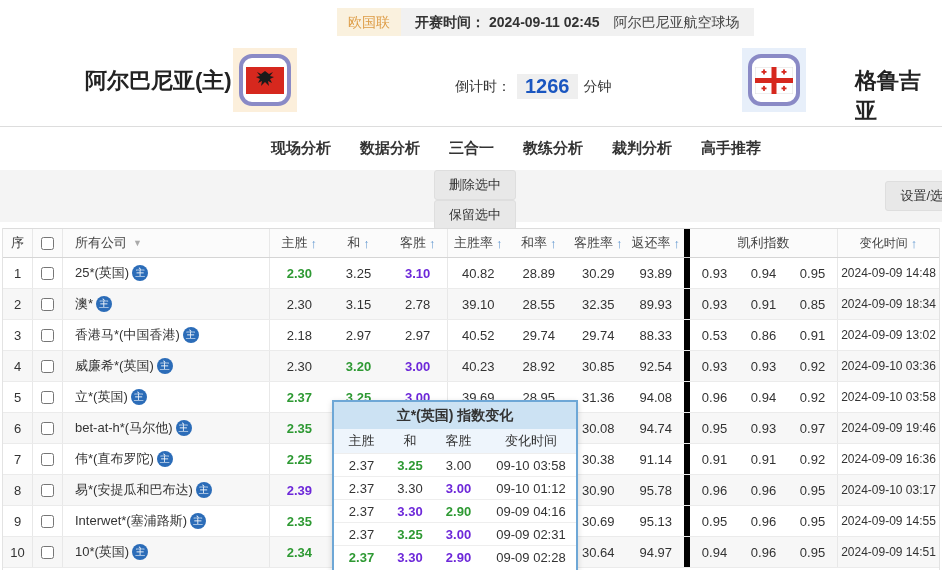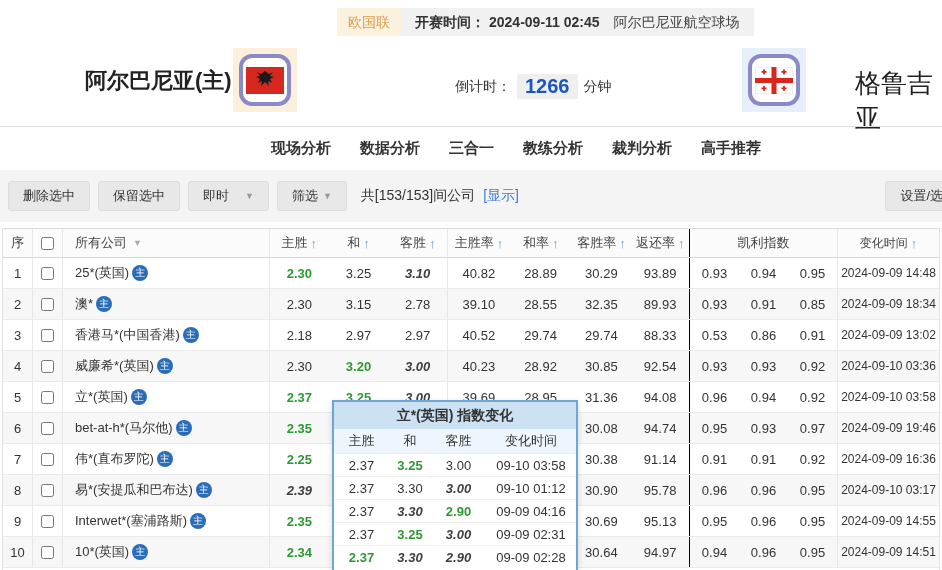--- a/index.html
+++ b/index.html
@@ -10,66 +10,66 @@
   
   .topbar { position:absolute; top:8px; left:337px; height:28px; display:flex; align-items:stretch; font-size:14px; }
   .league-badge { background:#faf1de; color:#dd9b44; padding:0 11px; line-height:28px; }
   .match-info { background:#f1f1f1; color:#333; padding:0 14px; line-height:28px; white-space:nowrap; }
   .match-info .lbl { font-weight:bold; }
   .match-info .time { font-weight:bold; margin-left:4px; }
   .match-info .venue { margin-left:14px; font-weight:normal; color:#444; }
 
   
   .home-name { position:absolute; left:85px; top:66px; font-size:22px; font-weight:bold; color:#222; }
-  .away-name { position:absolute; left:855px; top:66px; font-size:26px; font-weight:normal; color:#222; }
+  .away-name { position:absolute; left:855px; top:66px; font-size:22px; font-weight:bold; color:#222; }
   .flag-box { position:absolute; top:48px; width:64px; height:64px; display:flex; align-items:center; justify-content:center; }
   .flag-box.home { left:233px; background:#fcefdb; }
   .flag-box.away { left:742px; background:#e7effa; }
   .flag-inner { width:52px; height:52px; border:4px solid #8a8ac6; border-radius:13px; background:#fff; display:flex; align-items:center; justify-content:center; }
   .countdown { position:absolute; left:455px; top:74px; font-size:14px; color:#333; display:flex; align-items:center; }
   .countdown .val { display:inline-block; background:#efefef; color:#1a56c0; font-size:20px; font-weight:bold; padding:1px 8px; margin:0 6px; }
 
   
   .nav-divider { position:absolute; top:126px; left:0; width:942px; height:1px; background:#ddd; }
   .nav { position:absolute; top:127px; left:90px; right:0; height:43px; display:flex; align-items:center; justify-content:center; gap:29px; font-size:15px; font-weight:bold; color:#333; }
   .nav .tab { cursor:pointer; white-space:nowrap; }
   .nav .tab.active { background:#eb4a10; color:#fff; border-radius:17px; padding:7px 15px; }
 
   
-  .toolbar { position:absolute; top:170px; left:0; width:942px; height:52px; background:#f4f4f4; display:flex; align-items:center; font-size:13px; color:#333; }
+  .toolbar { position:absolute; top:170px; left:0; width:942px; height:52px; background:#f4f4f4; display:flex; align-items:center; font-size:13px; color:#333;flex-direction:column; }
   .btn { background:#e8e8e8; border:1px solid #dedede; border-radius:3px; height:30px; line-height:28px; padding:0 14px; margin-left:8px; white-space:nowrap; cursor:pointer; }
   .btn.dd { display:flex; align-items:center; }
   .btn.dd .dd-arrow { color:#999; font-size:9px; margin-left:16px; }
   .btn.dd.small .dd-arrow { margin-left:5px; }
   .count-wrap { margin-left:14px; font-size:14px; white-space:nowrap; }
   .count-wrap .bold { font-weight:normal; }
   .show-link { color:#3a7ad9; margin-left:8px; cursor:pointer; }
   .settings-btn { position:absolute; right:-16px; top:11px; }
 
   
   .table { position:absolute; top:228px; left:2px; width:938px; border-left:1px solid #e3e3e3; border-right:1px solid #e3e3e3; font-size:13px; color:#333; }
   .thead { display:flex; height:30px; background:#fbfbfb; border-top:1px solid #dcdcdc; border-bottom:1px solid #d5d5d5; color:#444; }
   .trow { display:flex; height:31px; border-bottom:1px solid #ebebeb; background:#fff; }
   .trow.alt { background:#f7f7f7; }
   .c { display:flex; align-items:center; justify-content:center; height:100%; }
   .c.no { width:30px; border-right:1px solid #e8e8e8; }
   .c.cb { width:30px; border-right:1px solid #e8e8e8; }
   .c.company { width:207px; border-right:1px solid #e8e8e8; justify-content:flex-start; padding-left:12px; }
   .grp { display:flex; height:100%; }
   .grp.odds { width:178px; border-right:1px solid #e8e8e8; }
-  .grp.rates { width:242px; border-right:1px solid #000000; }
+  .grp.rates { width:242px; border-right:6px solid #000000; }
   .c.o1 { width:59px; } .c.o2 { width:60px; } .c.o3 { width:59px; }
   .c.r1 { width:62px; } .c.r2 { width:62px; } .c.r3 { width:60px; } .c.r4 { width:58px; }
   .c.kelly { width:148px; border-right:1px solid #e8e8e8; }
   .c.kelly span { width:49px; text-align:center; }
   .c.time { flex:1; font-size:12px; }
   .sort { color:#5f96cf; font-weight:bold; margin-left:3px; font-size:13px; }
   .dd-icon { color:#aaa; font-size:9px; margin-left:6px; }
   .green { color:#2e9933; font-weight:bold; }
-  .red { color:#404040; font-weight:bold;font-style:italic; }
+  .red { color:#6d28d9; font-weight:bold; }
   .company-badge { display:inline-block; width:16px; height:16px; border-radius:50%; background:#2b6cb8; color:#fff; font-size:10px; line-height:16px; text-align:center; margin-left:3px; flex:none; }
   input[type=checkbox] { width:13px; height:13px; }
 
   
   .popup { position:absolute; left:332px; top:400px; width:246px; height:175px; background:#fff; border:2px solid #6ea7d6; font-size:13px; color:#333; overflow:hidden; box-shadow:0 2px 6px rgba(0,0,0,.15); }
   .popup .ptitle { height:27px; line-height:27px; background:#cce2f3; text-align:center; font-weight:bold; font-size:14px; }
   .popup .phead { display:flex; height:24px; background:#eef5fc; align-items:center; }
   .popup .prow { display:flex; height:23px; align-items:center; border-top:1px solid #eee; }
   .popup .pc1 { width:55px; text-align:center; }
   .popup .pc2 { width:42px; text-align:center; }

